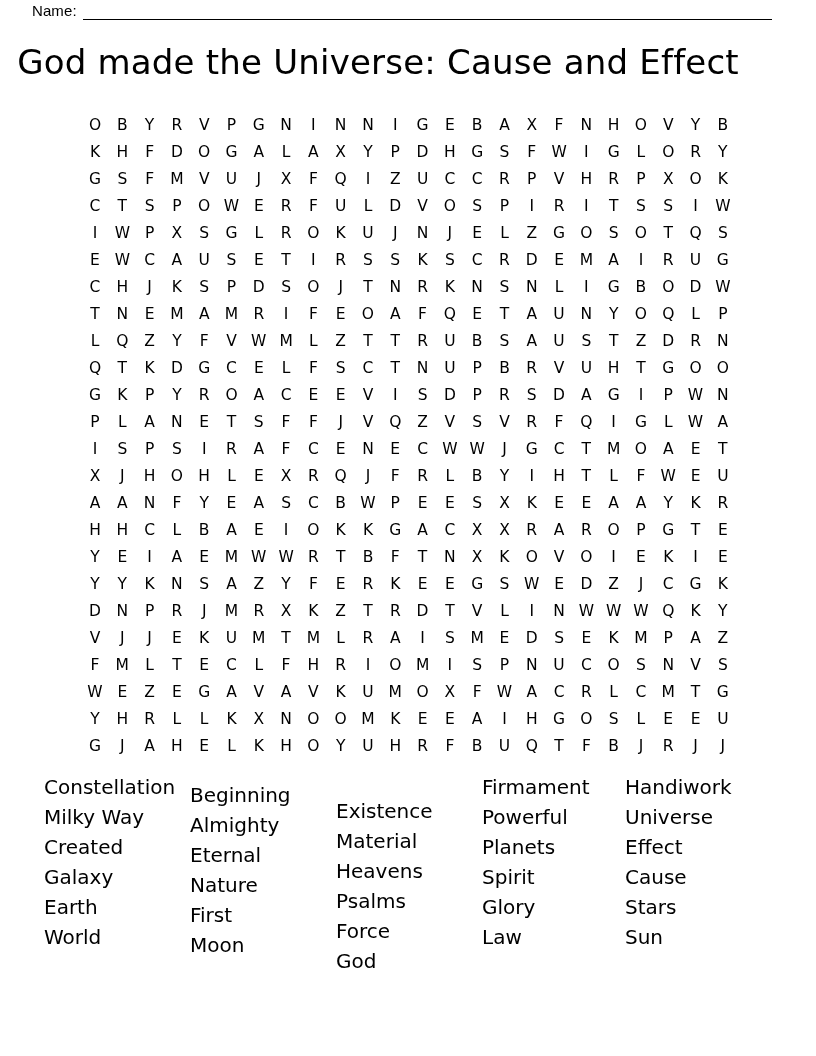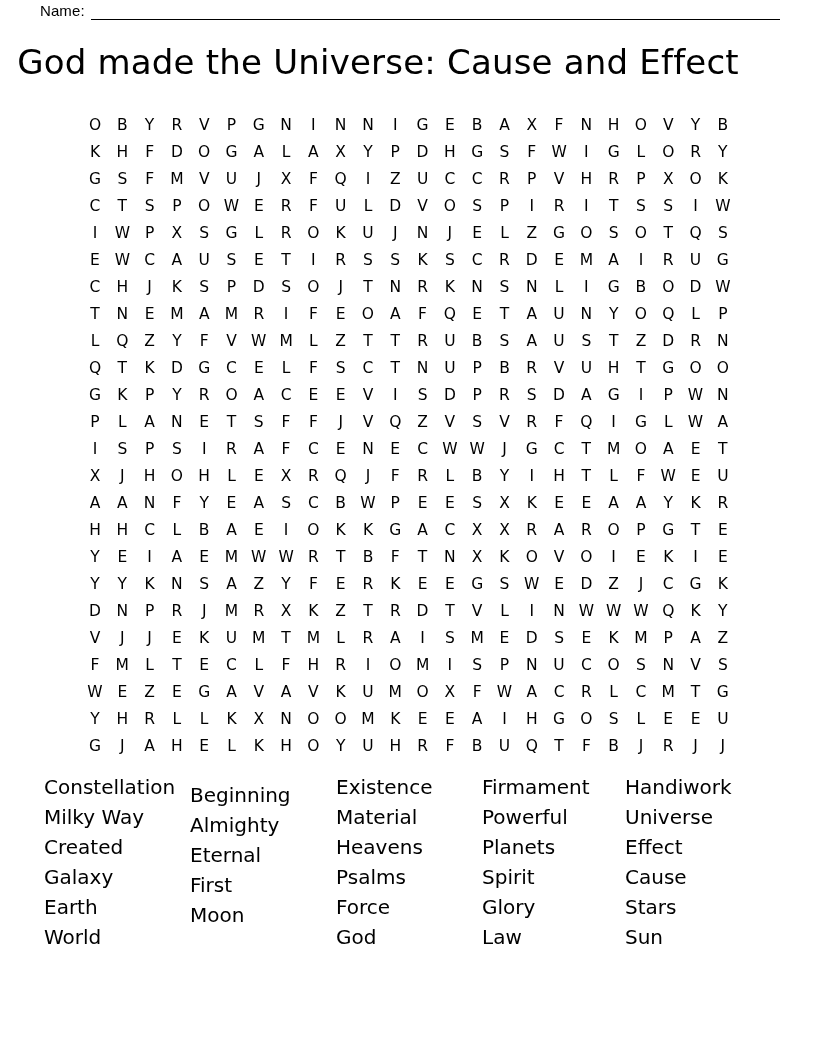--- a/index.html
+++ b/index.html
@@ -12,21 +12,21 @@
     height: 1056px;
     position: relative;
     font-family: "Liberation Sans", sans-serif;
     color: #000000;
     overflow: hidden;
   }
 
   
   .name-row {
     position: absolute;
-    left: 40px;
+    left: 32px;
     top: 2px;
     width: 740px;
     display: flex;
     align-items: flex-end;
     gap: 6px;
   }
   .name-label {
     font-family: "Liberation Sans", sans-serif;
     font-size: 15px;
     line-height: 18px;
@@ -81,21 +81,21 @@
     top: 772px;
     width: 730px;
     display: flex;
   }
   .word-col {
     display: flex;
     flex-direction: column;
   }
   .word-col.c0 { width: 146px; }
   .word-col.c1 { width: 146px; margin-top: 8px; }
-  .word-col.c2 { width: 146px; }
+  .word-col.c2 { width: 146px; margin-top: 24px; }
   .word-col.c3 { width: 143px; }
   .word-col.c4 { width: 149px; }
   .word {
     font-family: "DejaVu Sans", sans-serif;
     font-size: 20px;
     line-height: 30px;
     white-space: nowrap;
   }
 </style>
 </head>
@@ -741,20 +741,21 @@
       <div class="word">Milky Way</div>
       <div class="word">Created</div>
       <div class="word">Galaxy</div>
       <div class="word">Earth</div>
       <div class="word">World</div>
     </div>
     <div class="word-col c1">
       <div class="word">Beginning</div>
       <div class="word">Almighty</div>
       <div class="word">Eternal</div>
+      <div class="word">Nature</div>
       <div class="word">First</div>
       <div class="word">Moon</div>
     </div>
     <div class="word-col c2">
       <div class="word">Existence</div>
       <div class="word">Material</div>
       <div class="word">Heavens</div>
       <div class="word">Psalms</div>
       <div class="word">Force</div>
       <div class="word">God</div>

